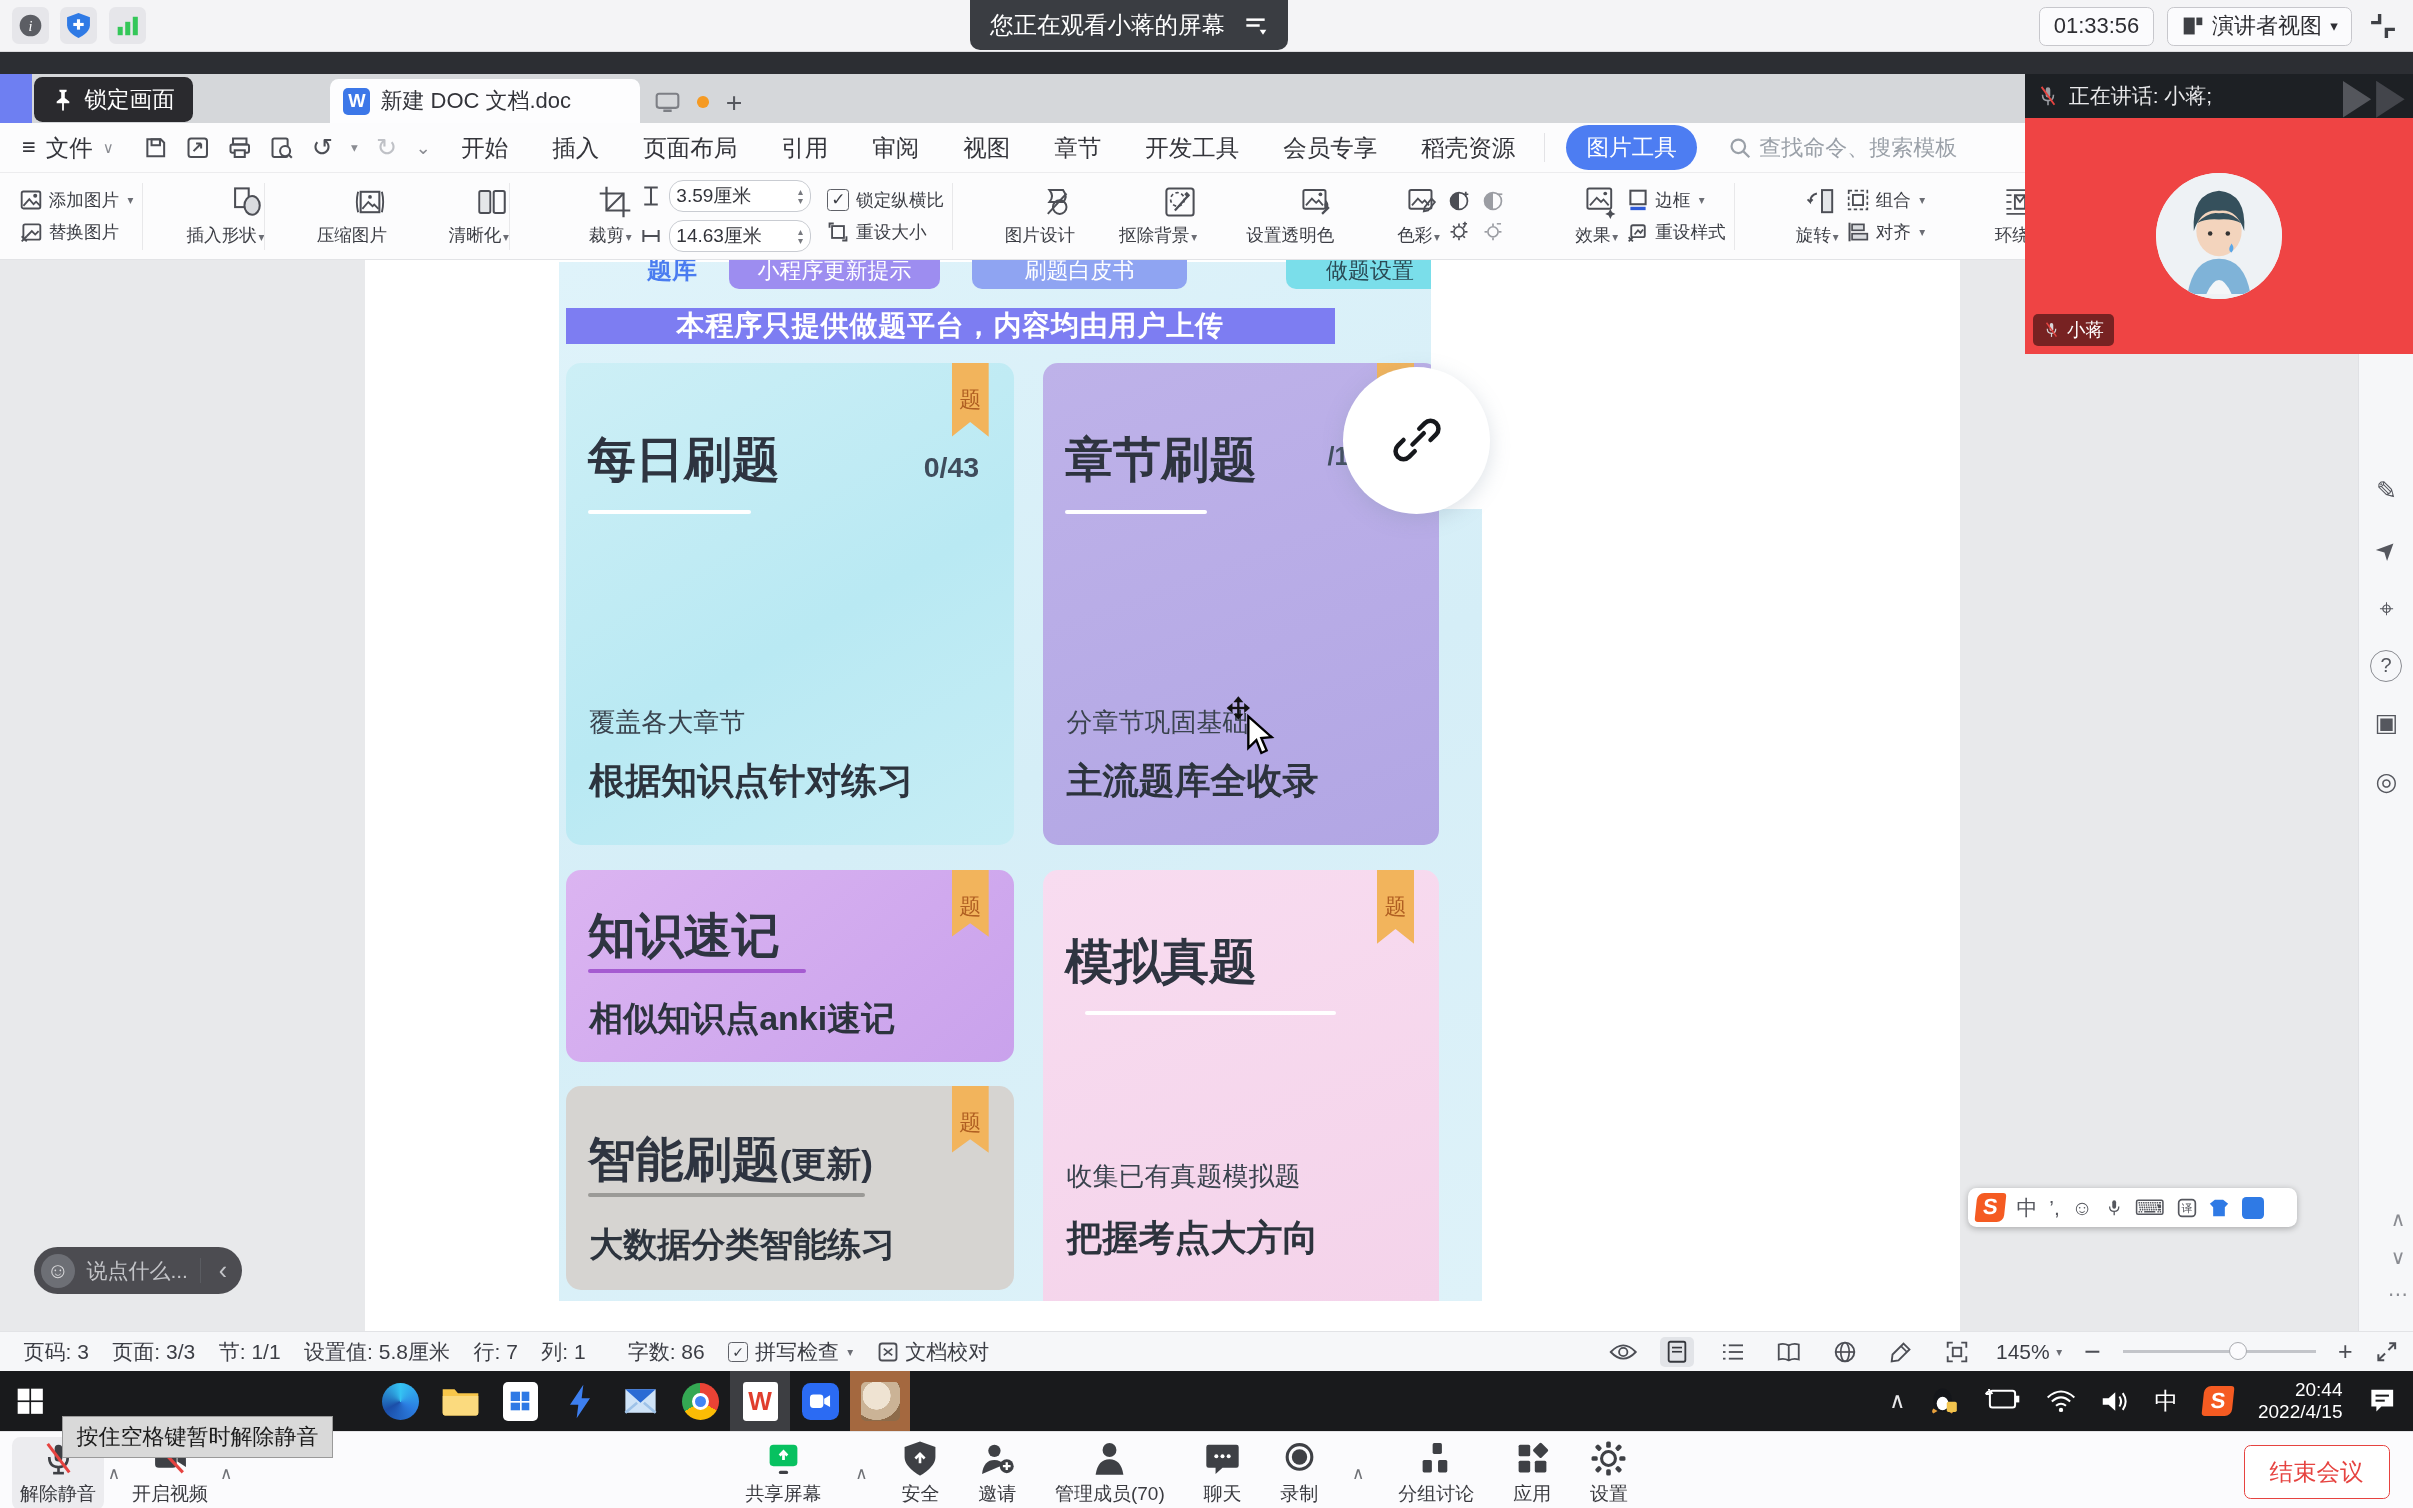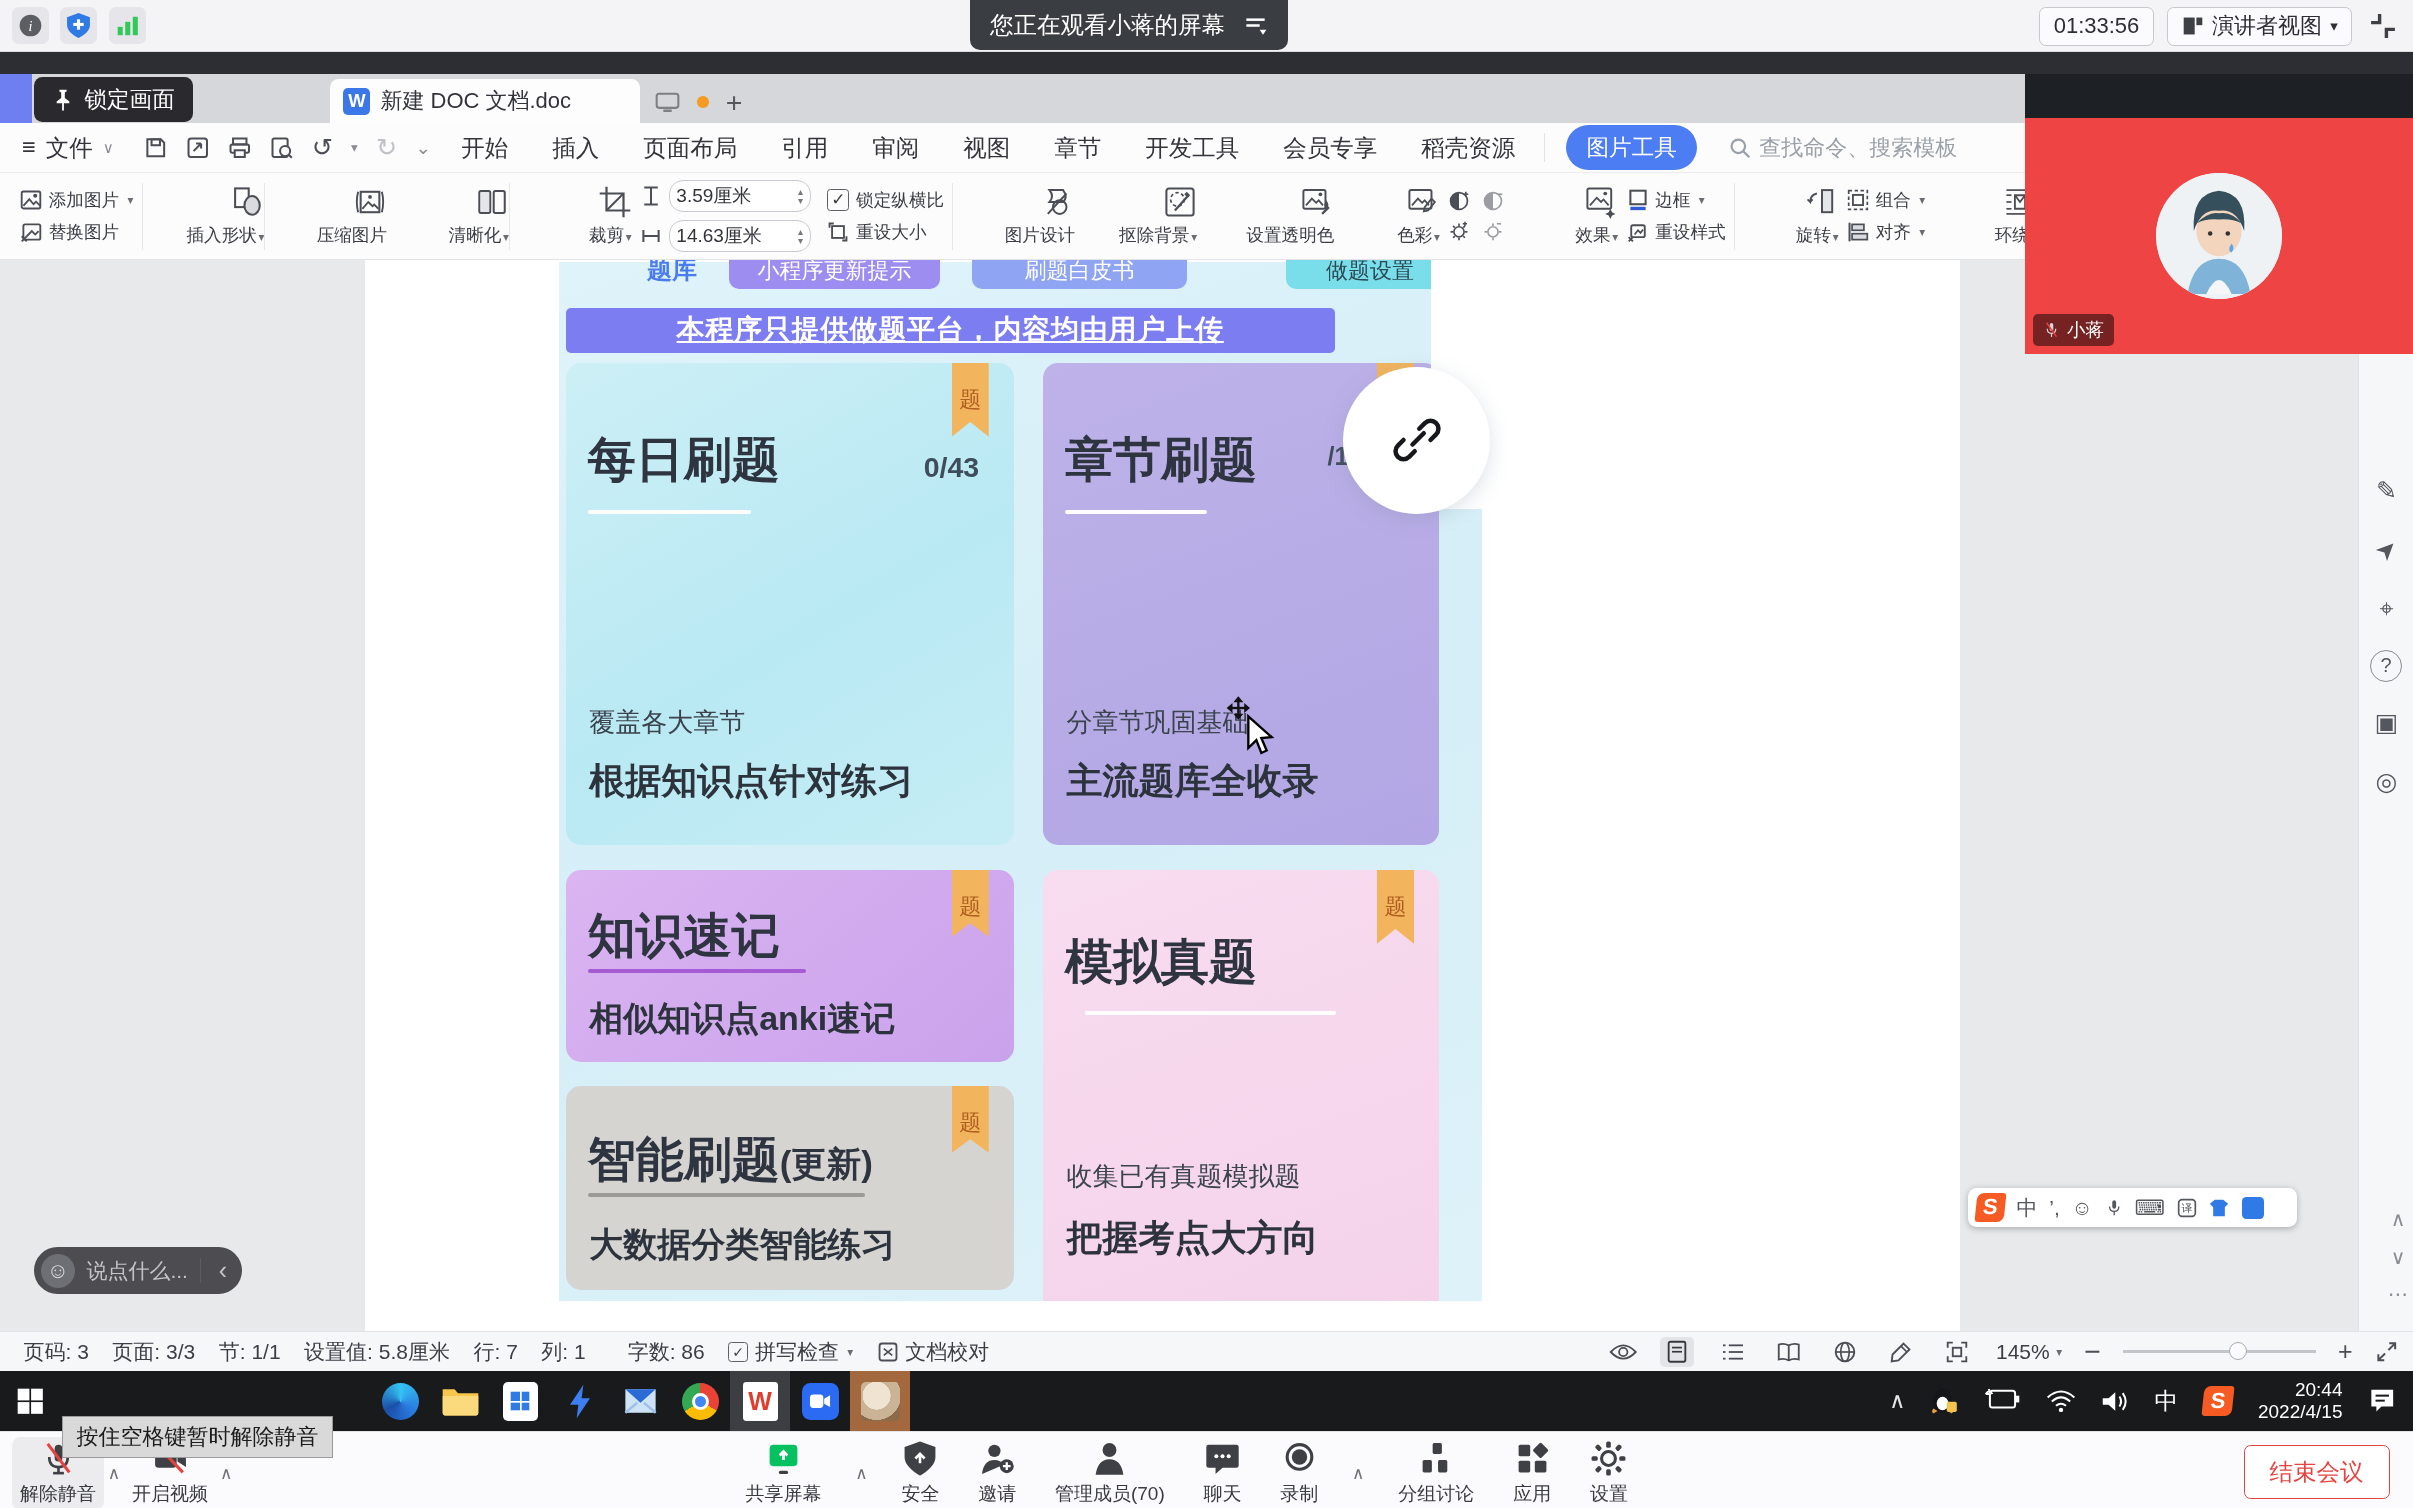--- a/index.html
+++ b/index.html
@@ -71,23 +71,23 @@
   .sidebar-r .si { width:55px; height:59px; display:flex; align-items:center; justify-content:center;
     color:#55575e; font-size:25px; }
   .mini-nav { position:absolute; right:5px; bottom:25px; display:flex; flex-direction:column; gap:13.4px;
     color:#8a8c92; font-size:20px; align-items:center; }
 
   
   .shot { position:absolute; left:559px; top:1.7px; width:923px; height:1039px;
     background:linear-gradient(160deg,#dff3fa 0%,#d5eef7 50%,#def2f9 100%); }
   .chip { position:absolute; top:-11.7px; height:39px; border-radius:10px; color:#fff; font-size:22px;
     display:flex; align-items:flex-end; justify-content:center; padding-bottom:3.4px; overflow:hidden; }
-  .banner { position:absolute; left:6.7px; top:46px; width:769px; height:45px; background:#7d7df2;
-    border-radius:5px; color:#fff; font-size:28px; font-weight:bold; display:flex; align-items:center;
-    justify-content:center; letter-spacing:0.8px;text-decoration:underline; }
+  .banner { position:absolute; left:6.7px; top:46px; width:769px; height:36px; background:#7d7df2;
+    border-radius:0; color:#fff; font-size:28px; font-weight:bold; display:flex; align-items:center;
+    justify-content:center; letter-spacing:0.8px; }
   .card { position:absolute; border-radius:15px; overflow:hidden; }
   .card .title { position:absolute; left:22px; font-size:48px; font-weight:bold; color:#2e3440; white-space:nowrap; }
   .card .suffix { font-size:35px; font-weight:bold; }
   .card .uline { position:absolute; height:4.2px; border-radius:2.5px; }
   .card .l1 { position:absolute; left:23.5px; font-size:26px; color:#3a434e; white-space:nowrap; }
   .card .l2 { position:absolute; left:23.5px; font-size:36px; font-weight:600; color:#2c333d; white-space:nowrap; }
   .badge { position:absolute; top:0; width:37px; height:74px; background:#f2b45c; color:#b05f22;
     font-size:22px; display:flex; justify-content:center; padding-top:22px;
     clip-path:polygon(0 0,100% 0,100% 100%,50% 80%,0 100%); }
   .count { position:absolute; color:#3f4c5c; font-weight:600;margin-left:14px; }
@@ -970,20 +970,33 @@
           </g>
         </svg>
       <span class="lb">设置</span>
     </div>
   </div>
 
   <button class="endbtn">结束会议</button>
 </div>
 
 <div class="panel">
+  <div class="speak">
+    <svg width="22" height="25" viewBox="0 0 48 52">
+        <rect x="19" y="6" width="10" height="22" rx="5" fill="#9b9da3"></rect>
+        <path d="M12 22 c0 9 5 13 12 13 s12-4 12-13" fill="none" stroke="#9b9da3" stroke-width="3.4"></path>
+        <line x1="24" y1="35" x2="24" y2="45" stroke="#9b9da3" stroke-width="3.4"></line>
+        <line x1="10" y1="5" x2="38" y2="44" stroke="#e64340" stroke-width="4"></line>
+      </svg>
+    <span>正在讲话: 小蒋;</span>
+    <div class="wm">
+        <div></div>
+        <div style="background:#43454b"></div>
+      </div>
+  </div>
   <div class="video">
     <div class="avatar">
       <svg width="126" height="126" viewBox="0 0 100 100">
         <rect width="100" height="100" fill="#eef2f5"></rect>
         <path d="M25 96 Q30 68 50 68 Q70 68 75 96 Z" fill="#7fb3d8"></path>
         <path d="M40 96 Q50 74 60 96 Z" fill="#f4f6f8"></path>
         <ellipse cx="50" cy="46" rx="18" ry="20" fill="#f3d4bd"></ellipse>
         <path d="M30 46 Q28 16 50 14 Q72 16 70 46 Q64 28 50 30 Q36 28 30 46 Z" fill="#35505c"></path>
         <path d="M32 40 Q42 30 50 32 Q60 30 68 40 Q60 36 50 37 Q40 36 32 40 Z" fill="#35505c"></path>
         <circle cx="43" cy="48" r="1.8" fill="#333"></circle>

